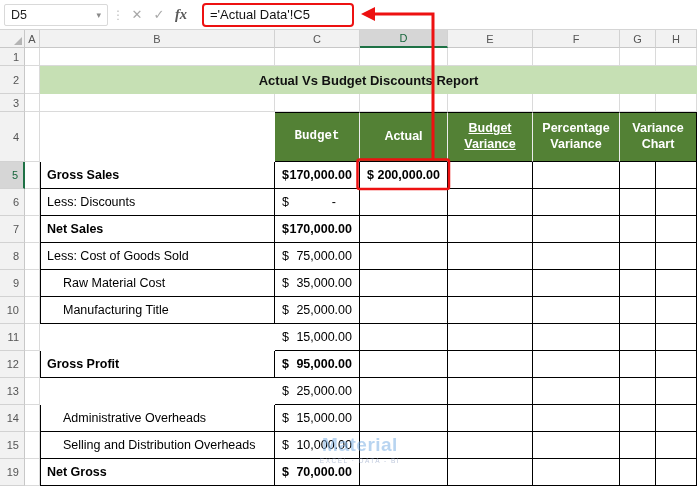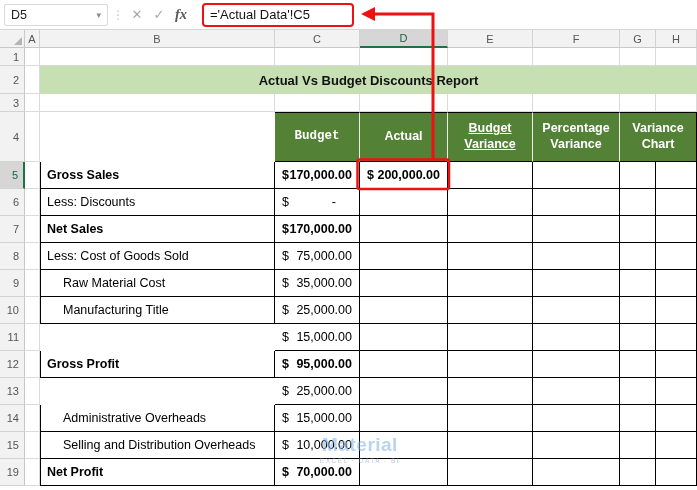--- a/index.html
+++ b/index.html
@@ -250,21 +250,21 @@
     <div class="tc colB lbl ind" style="grid-area: 16 / 3;">Selling and Distribution Overheads</div>
     <div class="tc money" style="grid-area: 16 / 4;">
       <span class="cur">$</span>
       <span class="amt">10,000.00</span>
     </div>
     <div class="tc" style="grid-area: 16 / 5;"></div>
     <div class="tc" style="grid-area: 16 / 6;"></div>
     <div class="tc" style="grid-area: 16 / 7;"></div>
     <div class="tc" style="grid-area: 16 / 8;"></div>
     <div class="tc" style="grid-area: 16 / 9;"></div>
-    <div class="tc colB lbl b" style="grid-area: 17 / 3;">Net Profit</div>
+    <div class="tc colB lbl b" style="grid-area: 17 / 3;">Net Gross</div>
     <div class="tc money b" style="grid-area: 17 / 4;">
       <span class="cur">$</span>
       <span class="amt">70,000.00</span>
     </div>
     <div class="tc" style="grid-area: 17 / 5;"></div>
     <div class="tc" style="grid-area: 17 / 6;"></div>
     <div class="tc" style="grid-area: 17 / 7;"></div>
     <div class="tc" style="grid-area: 17 / 8;"></div>
     <div class="tc" style="grid-area: 17 / 9;"></div>
   </div>

